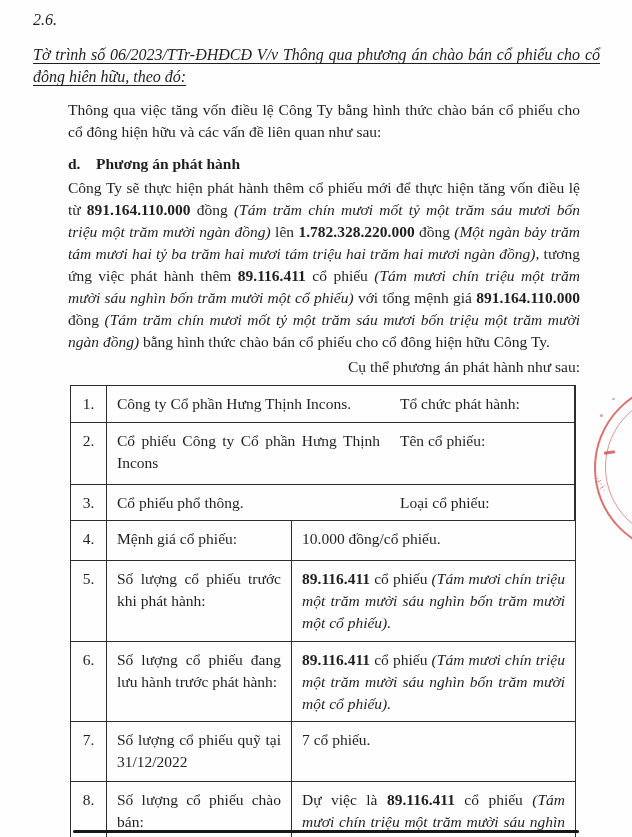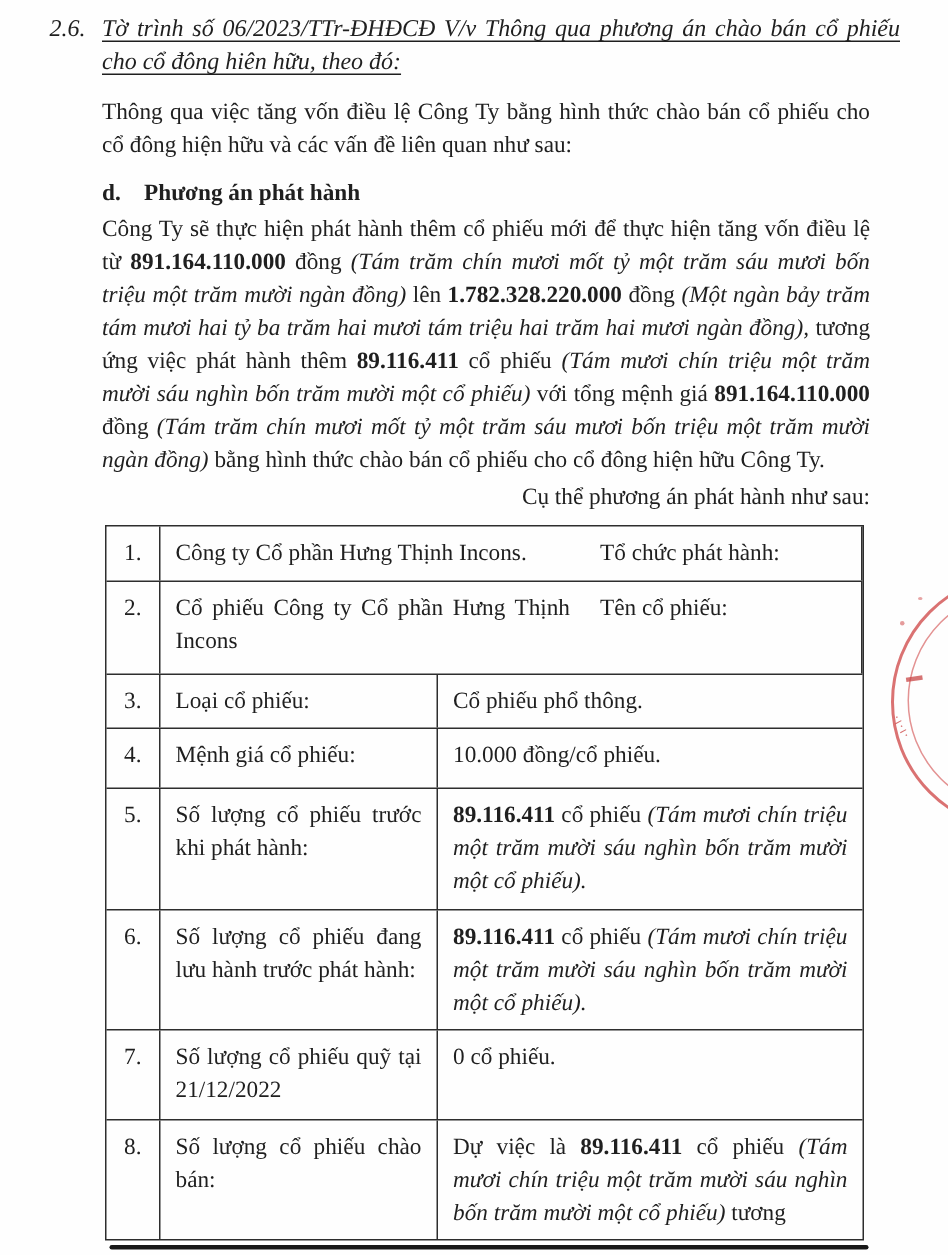--- a/index.html
+++ b/index.html
@@ -10,20 +10,21 @@
     overflow:hidden;
     font-family:"Liberation Serif","DejaVu Serif",serif;
     color:#1f1f1f;
     font-size:15.5px;
     line-height:22px;
   }
   
   .sec-head{
     display:flex;
     margin:9px 32px 0 33px;
+    flex-direction:column;
   }
   .sec-num{
     flex:0 0 35px;
     font-style:italic;
     font-size:16px;
   }
   .sec-title{
     flex:1;
     font-style:italic;
     font-size:16px;
@@ -147,42 +148,42 @@
       <div class="cell c-value"><span class="run-n">Công ty Cổ phần Hưng Thịnh Incons.</span></div>
       <div class="cell c-label">Tổ chức phát hành:</div>
     </div>
     <div class="t-row r2">
       <div class="cell c-no">2.</div>
       <div class="cell c-value"><span class="run-n">Cổ phiếu Công ty Cổ phần Hưng Thịnh Incons</span></div>
       <div class="cell c-label">Tên cổ phiếu:</div>
     </div>
     <div class="t-row r3">
       <div class="cell c-no">3.</div>
+      <div class="cell c-value"><span class="run-n">Cổ phiếu phổ thông.</span></div>
       <div class="cell c-label">Loại cổ phiếu:</div>
-      <div class="cell c-value"><span class="run-n">Cổ phiếu phổ thông.</span></div>
     </div>
     <div class="t-row r4">
       <div class="cell c-no">4.</div>
       <div class="cell c-label">Mệnh giá cổ phiếu:</div>
       <div class="cell c-value"><span class="run-n">10.000 đồng/cổ phiếu.</span></div>
     </div>
     <div class="t-row r5">
       <div class="cell c-no">5.</div>
       <div class="cell c-label">Số lượng cổ phiếu trước khi phát hành:</div>
       <div class="cell c-value"><span class="run-b">89.116.411</span><span class="run-n"> cổ phiếu </span><span class="run-i">(Tám mươi chín triệu một trăm mười sáu nghìn bốn trăm mười một cổ phiếu).</span></div>
     </div>
     <div class="t-row r6">
       <div class="cell c-no">6.</div>
       <div class="cell c-label">Số lượng cổ phiếu đang lưu hành trước phát hành:</div>
       <div class="cell c-value"><span class="run-b">89.116.411</span><span class="run-n"> cổ phiếu </span><span class="run-i">(Tám mươi chín triệu một trăm mười sáu nghìn bốn trăm mười một cổ phiếu).</span></div>
     </div>
     <div class="t-row r7">
       <div class="cell c-no">7.</div>
-      <div class="cell c-label">Số lượng cổ phiếu quỹ tại 21/12/2022</div>
-      <div class="cell c-value"><span class="run-n">0 cổ phiếu.</span></div>
+      <div class="cell c-label">Số lượng cổ phiếu quỹ tại 31/12/2022</div>
+      <div class="cell c-value"><span class="run-n">7 cổ phiếu.</span></div>
     </div>
     <div class="t-row r8">
       <div class="cell c-no">8.</div>
       <div class="cell c-label">Số lượng cổ phiếu chào bán:</div>
       <div class="cell c-value"><span class="run-n">Dự việc là </span><span class="run-b">89.116.411</span><span class="run-n"> cổ phiếu </span><span class="run-i">(Tám mươi chín triệu một trăm mười sáu nghìn bốn trăm mười một cổ phiếu)</span><span class="run-n"> tương</span></div>
     </div>
   </div>
 
   <div class="seal seal-outer"></div>
   <div class="seal seal-inner"></div>

